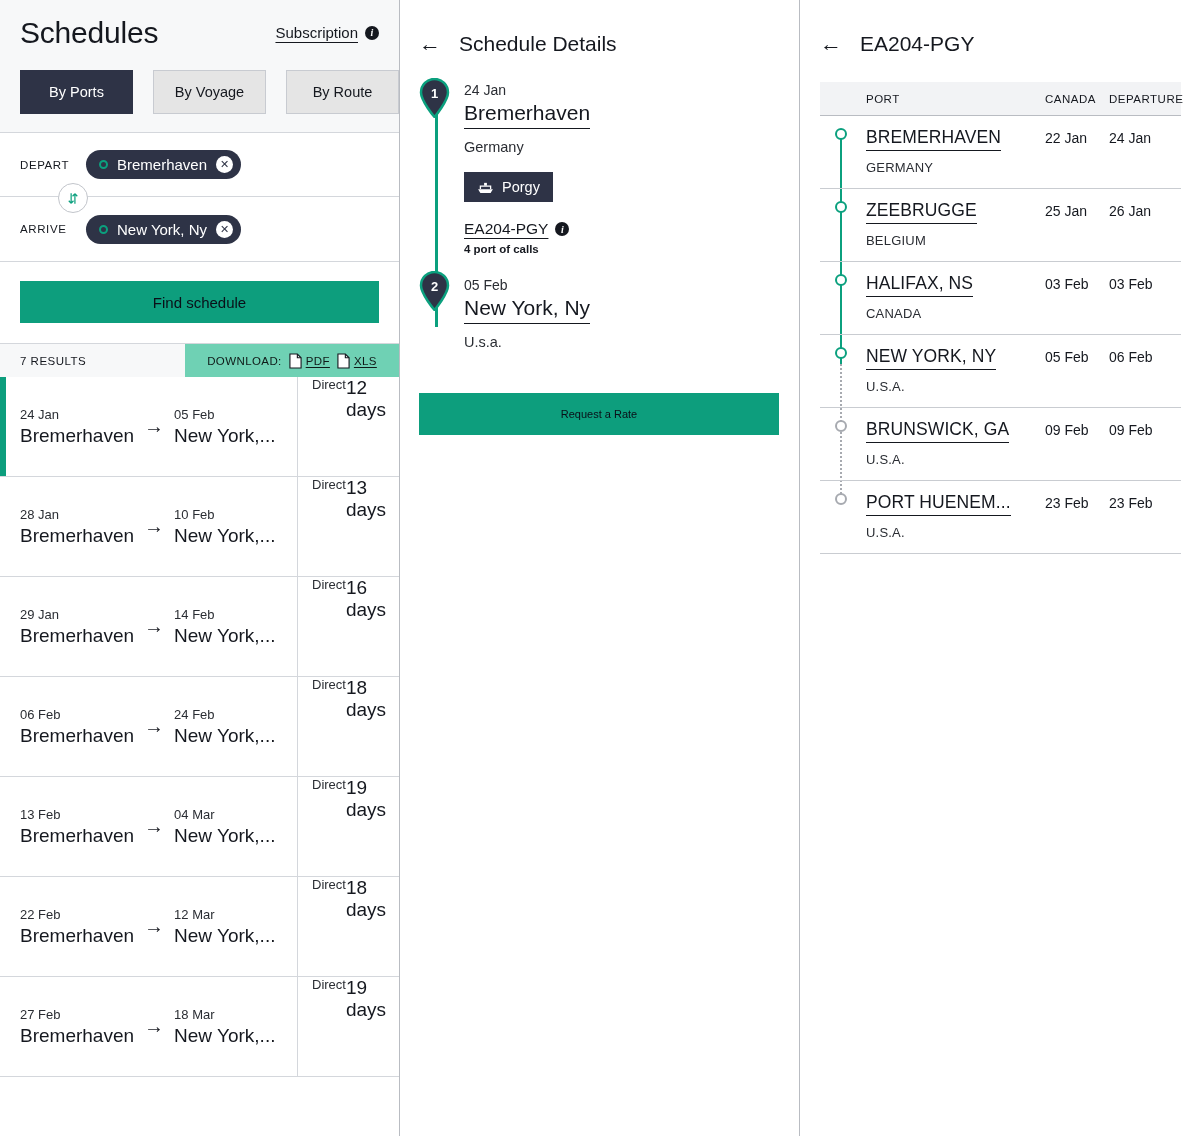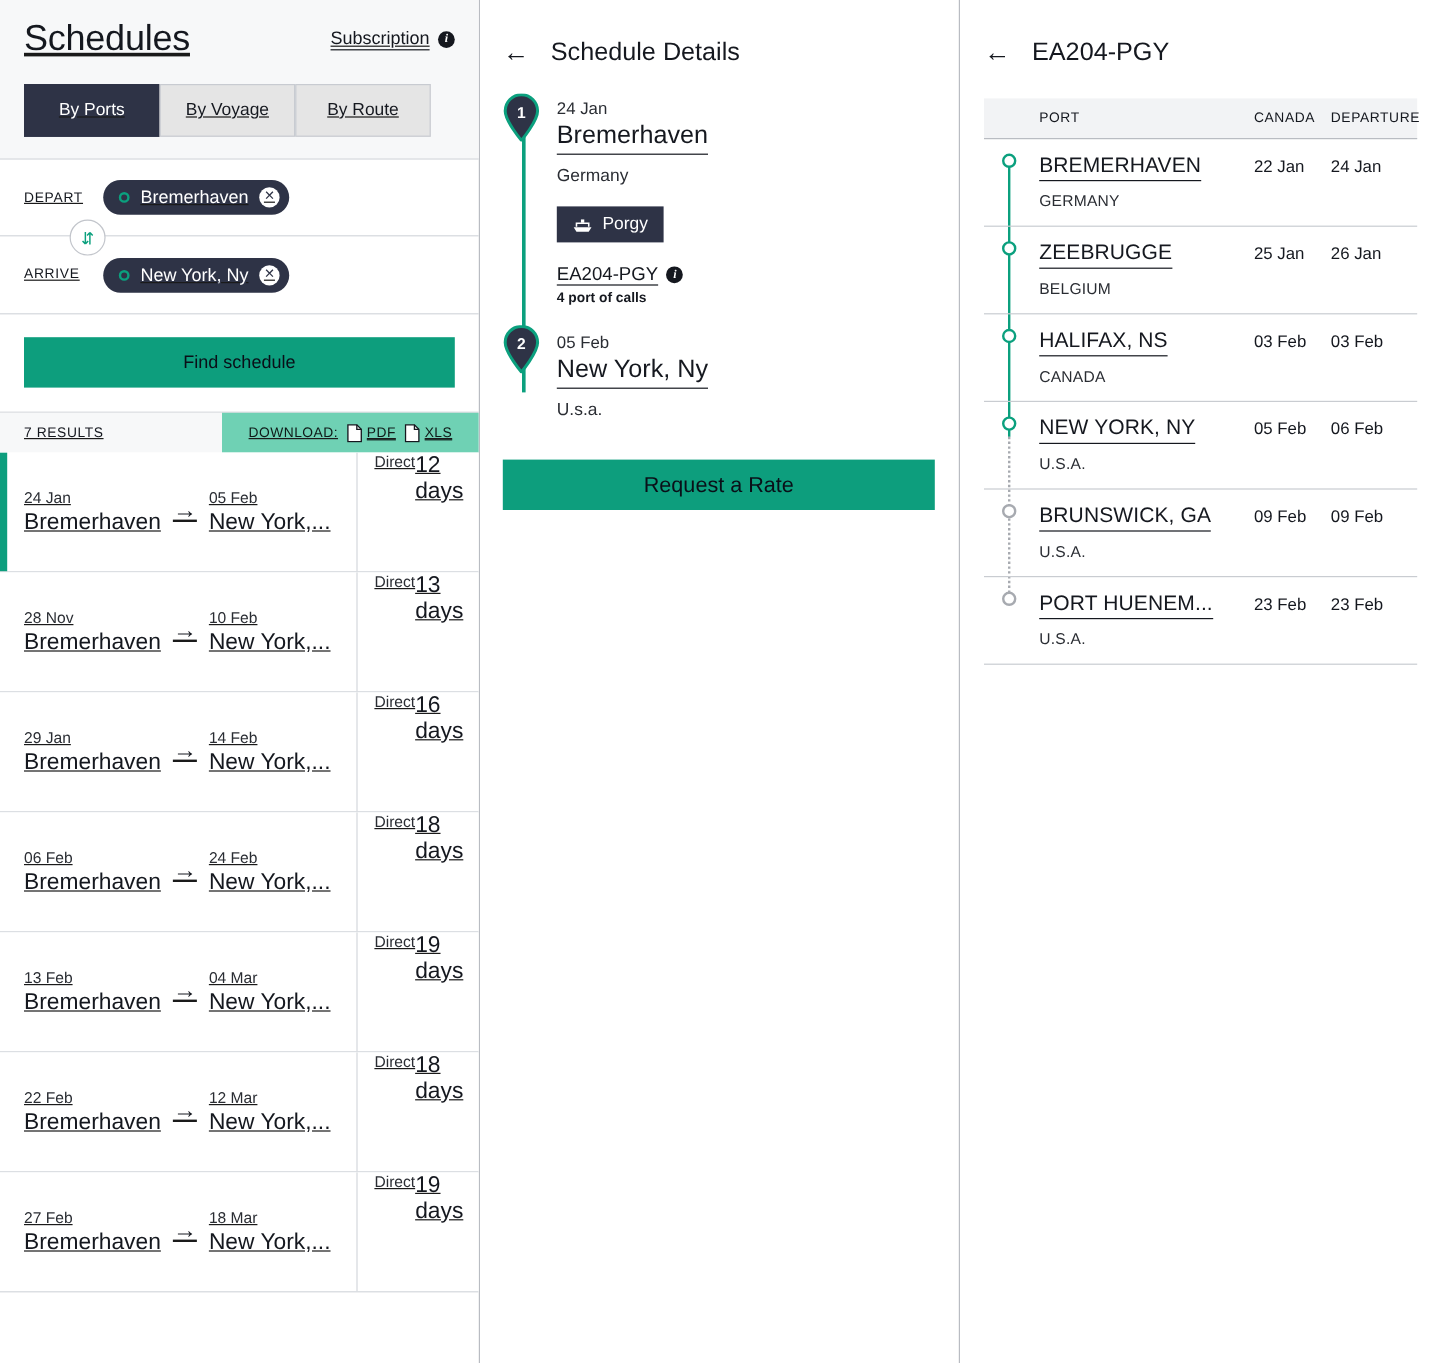--- a/index.html
+++ b/index.html
@@ -12,37 +12,36 @@
   }
   .app { display: flex; width: 1200px; height: 1136px; }
 
   
   .left-panel {
     width: 400px; height: 1136px;
     border-right: 1px solid #b9bcc2;
     display: flex; flex-direction: column;
     background: #fff;
     overflow: hidden;
-    text-decoration: underline;
   }
   .search-head { background: #f7f8f9; padding: 16px 20px 18px 20px; }
   .head-row { display: flex; align-items: flex-start; justify-content: space-between; }
   .page-title { font-size: 30px; font-weight: 400; letter-spacing: -0.2px; color: #15181f; }
   .subscription { display: flex; align-items: center; gap: 7px; margin-top: 8px; }
   .subscription-link {
     font-size: 15px; color: #15181f; text-decoration: underline;
     text-underline-offset: 4px; cursor: pointer;
   }
   .info-dot {
     width: 14px; height: 14px; border-radius: 50%; background: #15181f;
     color: #fff; font-size: 10px; font-weight: bold; font-style: italic;
     display: flex; align-items: center; justify-content: center;
     font-family: "Liberation Serif", serif;
   }
-  .tabs { display: flex; gap: 0; margin-top: 20px; }
+  .tabs { display: flex; gap: 20px; margin-top: 20px; }
   .tab {
     flex: 0 0 auto; padding: 13px 0; width: 113px; text-align: center;
     font-size: 14.5px; border: 1px solid #c8cbd1; background: #e5e5e5; color: #15181f;
     cursor: pointer;
   }
   .tab.active { background: #2e3346; color: #ffffff; border-color: #2e3346; font-weight: 500; }
 
   .field-rows { position: relative; }
   .field-row {
     display: flex; align-items: center; gap: 14px;
@@ -156,21 +155,21 @@
   }
   .voyage-link-row { display: flex; align-items: center; gap: 7px; margin-top: 18px; }
   .voyage-link {
     font-size: 15.5px; color: #15181f; text-decoration: underline;
     text-underline-offset: 4px; cursor: pointer;
   }
   .port-calls { font-size: 11.5px; font-weight: bold; color: #15181f; margin-top: 5px; }
   .stop2 { margin-top: 22px; }
   .rate-btn {
     width: 360px; height: 42px; background: #0d9e7d; color: #0a0f18;
-    border: none; font-size: 18px; margin-top: 33px; cursor: pointer;
+    border: none; font-size: 11px; margin-top: 43px; cursor: pointer;
     font-family: "Liberation Sans", sans-serif;
   }
 
   
   .right-panel { width: 399px; height: 1136px; background: #fff; padding: 32px 18px 0 20px; }
   .voy-table { margin-top: 24px; }
   .voy-head {
     display: flex; background: #f2f3f5; height: 34px; align-items: center;
     font-size: 11.5px; letter-spacing: 0.5px; color: #15181f;
     border-bottom: 1px solid #b9bcc2;
@@ -297,21 +296,21 @@
             </div>
           </div>
           <div class="dur">
             <div class="dur-type">Direct</div>
             <div class="dur-days">12 days</div>
           </div>
         </div>
         <div class="result-row">
           <div class="leg">
             <div class="leg-col">
-              <div class="leg-date">28 Nov</div>
+              <div class="leg-date">28 Jan</div>
               <div class="leg-port">Bremerhaven</div>
             </div>
             <div class="arrow-ico">→</div>
             <div class="leg-col">
               <div class="leg-date">10 Feb</div>
               <div class="leg-port">New York,...</div>
             </div>
           </div>
           <div class="dur">
             <div class="dur-type">Direct</div>

